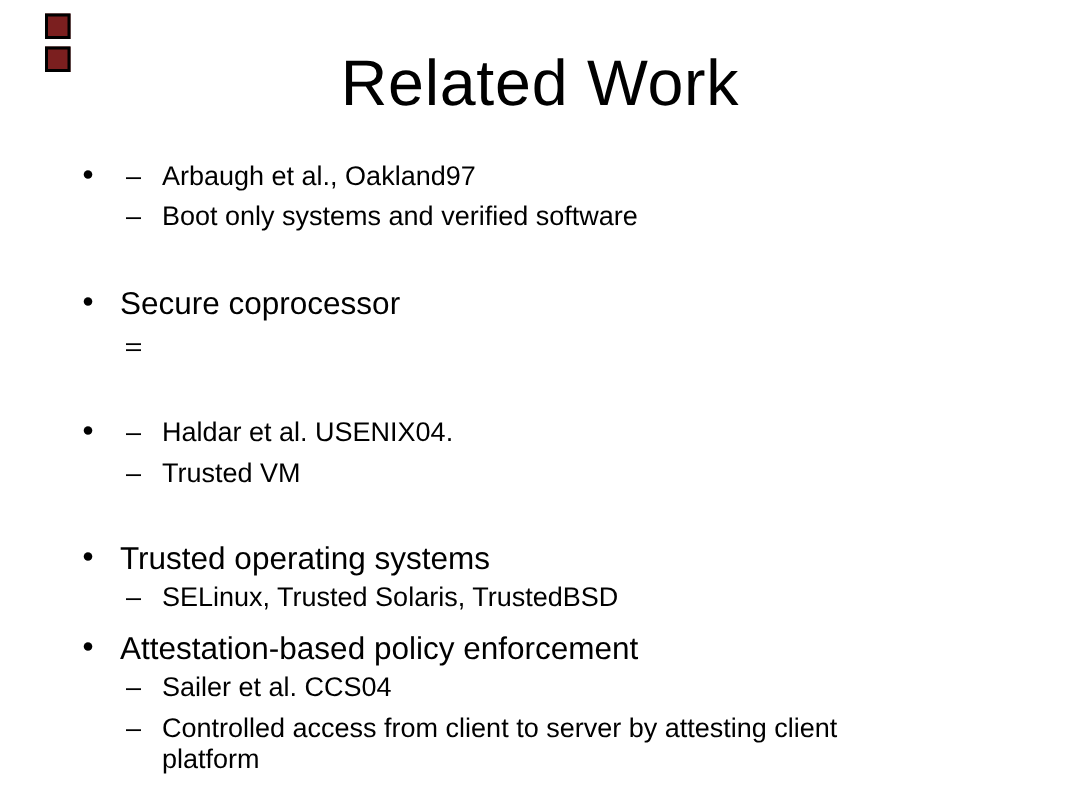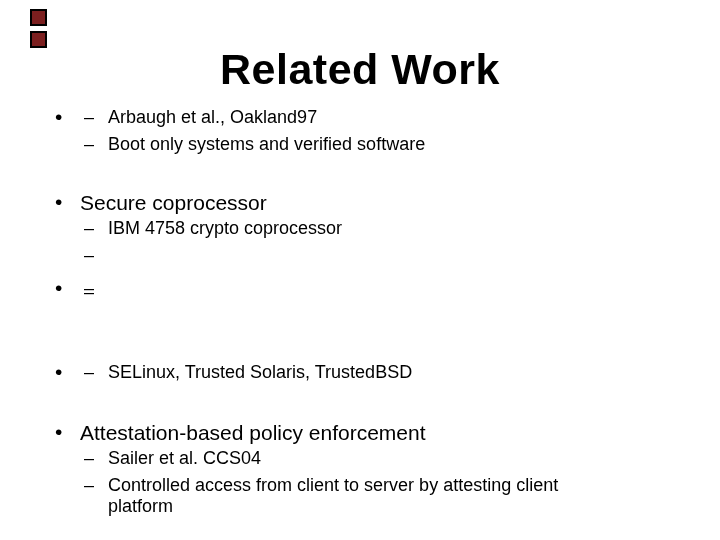--- a/index.html
+++ b/index.html
@@ -77,21 +77,21 @@
   .sec-5 { top: 420px; }
 </style>
 </head>
 <body>
 
 <div class="slide">
 
   <div class="deco-square one" style="background: rgb(123, 31, 31);"></div>
   <div class="deco-square two" style="background: rgb(123, 31, 31);"></div>
 
-  <h1 class="slide-title" style="margin:13px; font-weight:bold;">Related Work</h1>
+  <h1 class="slide-title" style="margin:0; font-weight:normal;">Related Work</h1>
 
   <div class="section sec-1">
     <div class="sec-head">
       <span class="bullet-glyph">•</span>
     </div>
     <div class="sub">
       <span class="dash-glyph">–</span>
       <span>Arbaugh et al., Oakland97</span>
     </div>
     <div class="sub">
@@ -100,42 +100,44 @@
     </div>
   </div>
 
   <div class="section sec-2">
     <div class="sec-head">
       <span class="bullet-glyph">•</span>
       <span>Secure coprocessor</span>
     </div>
     <div class="sub">
       <span class="dash-glyph">–</span>
-      <span>IBM 4758 crypto coprocessor</span>
     </div>
     <div class="sub">
       <span class="dash-glyph">–</span>
     </div>
   </div>
 
   <div class="section sec-3">
     <div class="sec-head">
       <span class="bullet-glyph">•</span>
     </div>
     <div class="sub">
       <span class="dash-glyph">–</span>
+      <span>Haldar et al. USENIX04.</span>
     </div>
     <div class="sub">
       <span class="dash-glyph">–</span>
+      <span>Trusted VM</span>
     </div>
   </div>
 
   <div class="section sec-4">
     <div class="sec-head">
       <span class="bullet-glyph">•</span>
+      <span>Trusted operating systems</span>
     </div>
     <div class="sub">
       <span class="dash-glyph">–</span>
       <span>SELinux, Trusted Solaris, TrustedBSD</span>
     </div>
   </div>
 
   <div class="section sec-5">
     <div class="sec-head">
       <span class="bullet-glyph">•</span>

